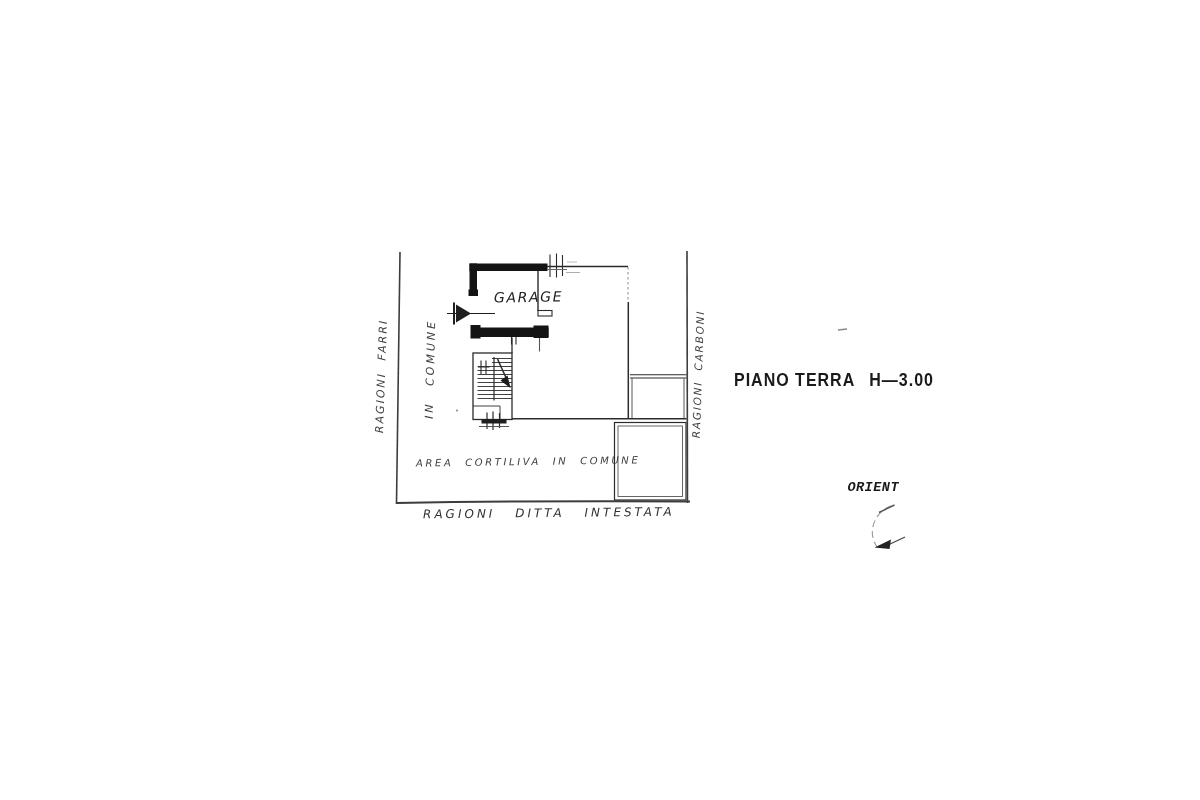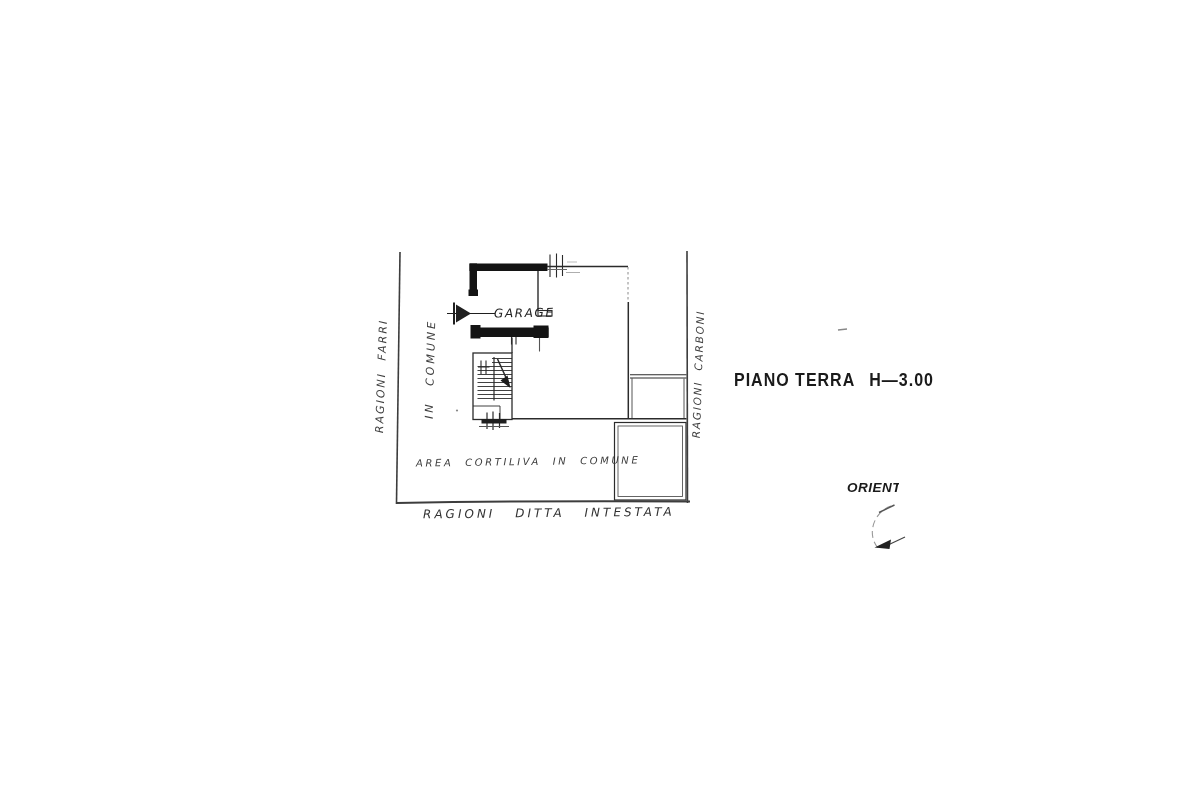--- a/index.html
+++ b/index.html
@@ -11,32 +11,32 @@
     position:relative;
   }
   .canvas{position:absolute;left:0;top:0;width:1200px;height:800px;background:#ffffff;}
   svg.plan{position:absolute;left:0;top:0;}
   .lbl{position:absolute;color:#3a3a3a;white-space:nowrap;line-height:16px;}
   .hand{font-family:"DejaVu Sans", sans-serif;font-style:italic;}
   .vert{text-align:center;}
   .v-left1{left:297px;top:368px;width:170px;height:16px;font-size:11px;letter-spacing:2px;word-spacing:6px;transform:rotate(-88deg);color:#3f3f3f;}
   .v-left2{left:365px;top:361px;width:132px;height:16px;font-size:11px;letter-spacing:3px;word-spacing:9px;transform:rotate(-88.5deg);color:#3f3f3f;}
   .v-right{left:625px;top:366px;width:146px;height:16px;font-size:10.5px;letter-spacing:1.8px;word-spacing:5px;transform:rotate(-88deg);color:#3f3f3f;}
-  .garage-lbl{left:494px;top:305px;font-size:12px;letter-spacing:1.6px;color:#222;transform:rotate(-1deg);}
+  .garage-lbl{left:494px;top:289px;font-size:14px;letter-spacing:1.6px;color:#222;transform:rotate(-1deg);}
   .courtyard-lbl{left:416px;top:454px;font-size:10px;letter-spacing:2.6px;word-spacing:6px;color:#3c3c3c;transform:rotate(-0.8deg);}
   .owner-lbl{left:423px;top:505px;font-size:12px;letter-spacing:3px;word-spacing:13px;color:#333;transform:rotate(-0.6deg);}
   .title-lbl{
     left:734px;top:371px;display:flex;gap:14px;
     font-family:"Liberation Sans", sans-serif;font-weight:bold;
     font-size:16px;letter-spacing:1px;color:#1a1a1a;
     transform:scale(1,1.12);transform-origin:left top;
   }
   .orient-lbl{
     left:847px;top:480px;width:52px;overflow:hidden;
-    font-family:Liberation Sans, sans-serif;font-weight:bold;font-style:italic;
+    font-family:Liberation Mono, monospace;font-weight:bold;font-style:italic;
     font-size:13.5px;letter-spacing:.5px;color:#1a1a1a;text-align:right;
   }
 </style>
 </head>
 <body>
 
 <div class="canvas">
 
   <svg class="plan" width="1200" height="800" viewBox="0 0 1200 800">
 

